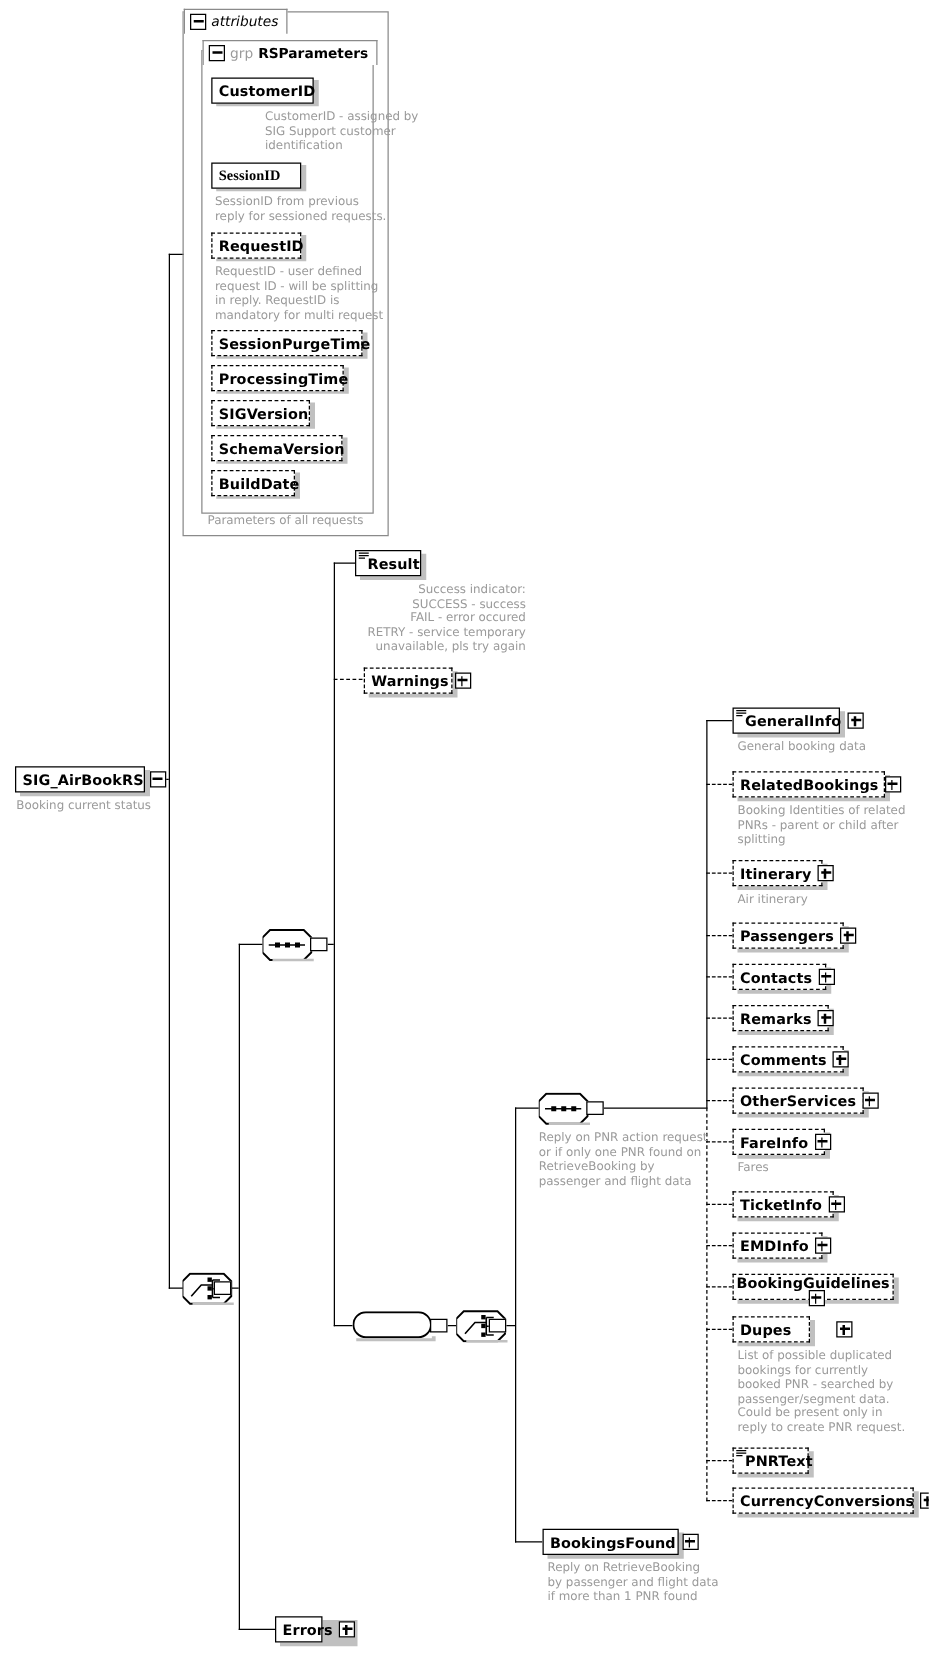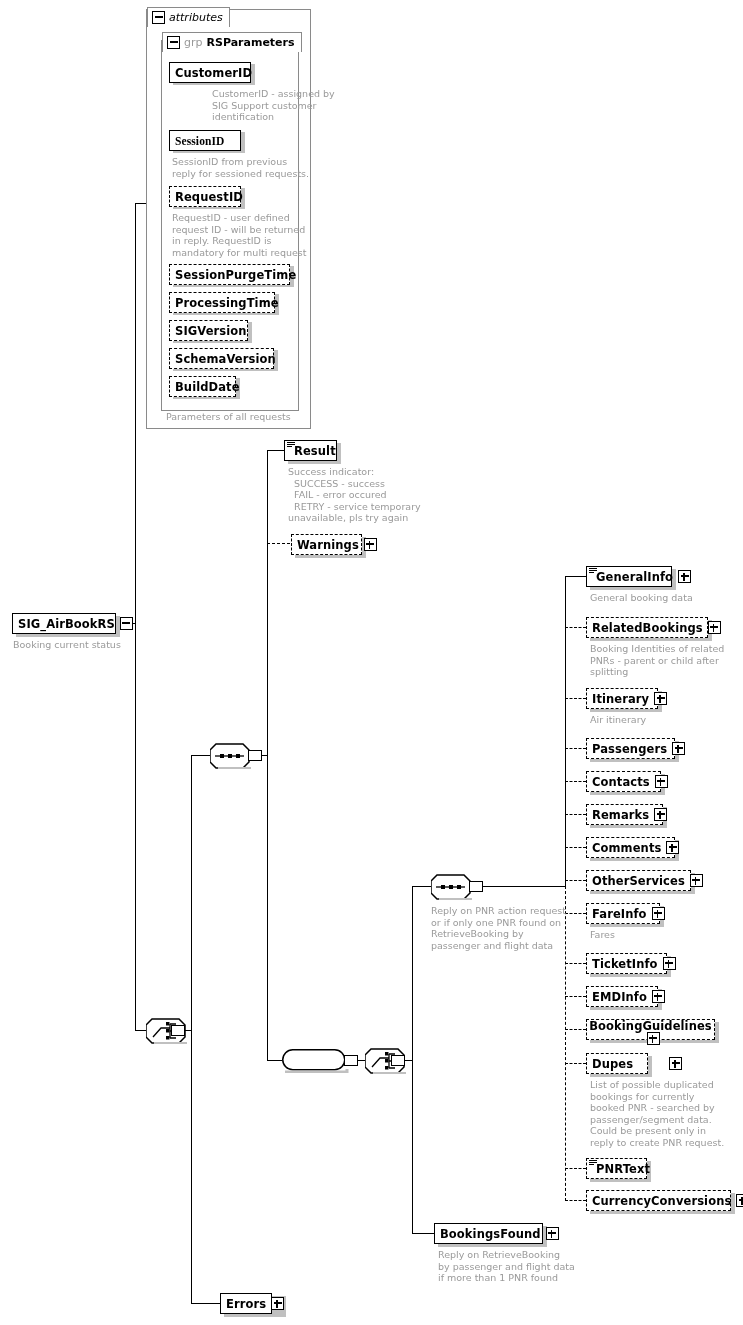--- a/index.html
+++ b/index.html
@@ -95,21 +95,21 @@
     <span class="lbl">SessionID</span>
   </div>
   <div class="doc" style="left:172px;top:156px;">SessionID from previous
 reply for sessioned requests.</div>
 
   <div class="shadow" style="left:173px;top:188px;width:72px;height:21px;"></div>
   <div class="node opt" style="left:169px;top:186px;width:72px;">
     <span class="lbl">RequestID</span>
   </div>
   <div class="doc" style="left:172px;top:212px;">RequestID - user defined
-request ID - will be returned
+request ID - will be splitting
 in reply. RequestID is
 mandatory for multi request</div>
 
   <div class="shadow" style="left:173px;top:266px;width:121px;height:21px;"></div>
   <div class="node opt" style="left:169px;top:264px;width:121px;">
     <span class="lbl">SessionPurgeTime</span>
   </div>
 
   <div class="shadow" style="left:173px;top:294px;width:106px;height:21px;"></div>
   <div class="node opt" style="left:169px;top:292px;width:106px;">
@@ -188,21 +188,21 @@
 
   <div class="shadow" style="left:288px;top:443px;width:53px;height:21px;"></div>
   <div class="node" style="left:284px;top:440px;width:53px;">
     <span class="attrib">
         <i></i>
         <i></i>
         <i></i>
       </span>
     <span class="lbl" style="margin-left:4px;">Result</span>
   </div>
-  <div class="doc" style="left:288px;top:466px;">Success indicator:
+  <div class="doc" style="left:288px;top:466px;text-align:right;">Success indicator:
   SUCCESS - success
   FAIL - error occured
   RETRY - service temporary
 unavailable, pls try again</div>
 
   <div class="shadow" style="left:295px;top:537px;width:71px;height:21px;"></div>
   <div class="node opt" style="left:291px;top:534px;width:71px;">
     <span class="lbl">Warnings</span>
     <span class="exp plus"></span>
   </div>
@@ -389,18 +389,18 @@
   <div class="shadow" style="left:438px;top:1226px;width:109px;height:21px;"></div>
   <div class="node" style="left:434px;top:1223px;width:109px;">
     <span class="lbl">BookingsFound</span>
     <span class="exp plus"></span>
   </div>
   <div class="doc" style="left:438px;top:1249px;">Reply on RetrieveBooking
 by passenger and flight data
 if more than 1 PNR found</div>
 
   <div class="shadow" style="left:224px;top:1296px;width:62px;height:21px;"></div>
-  <div class="node" style="left:220px;top:1293px;width:52px;">
+  <div class="node" style="left:220px;top:1293px;width:38px;">
     <span class="lbl">Errors</span>
     <span class="exp plus"></span>
   </div>
 
 </div>
 
 </body></html>

